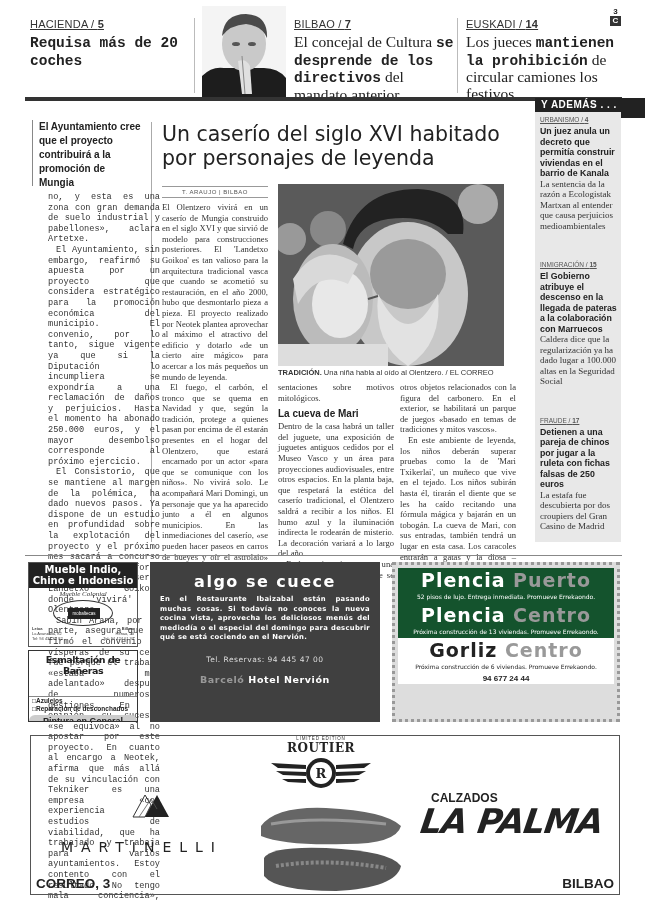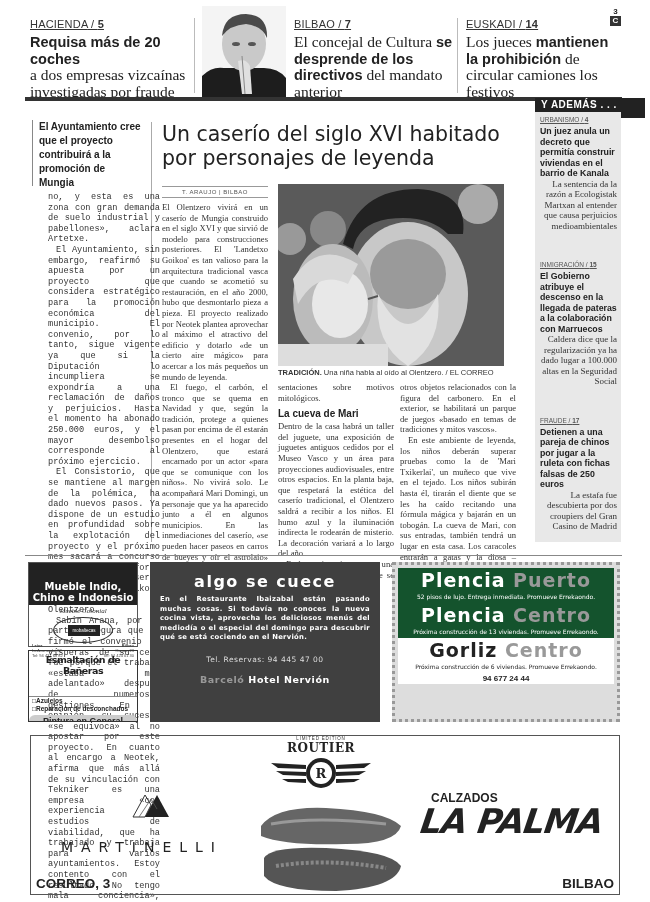--- a/index.html
+++ b/index.html
@@ -4,36 +4,36 @@
 <style>
   * { box-sizing: border-box; margin: 0; padding: 0; }
   html, body { width: 650px; height: 902px; background: #fff; overflow: hidden; }
   body { position: relative; font-family: "DejaVu Serif", serif; color: #222; }
   .abs { position: absolute; }
 
   
   .teaser-sec { font-family: "Liberation Sans", sans-serif; font-size: 11px; color: #333; text-decoration: underline; letter-spacing: 0.2px; }
   .teaser-sec b { font-weight: bold; text-decoration: none; }
   .teaser-head { font-family: "Liberation Serif", serif; font-size: 15.5px; line-height: 16.5px; color: #222; margin-top: 4px; }
-  .teaser-head b { font-family: Liberation Sans, sans-serif; font-weight: bold; font-size: 14.5px; }
+  .teaser-head b { font-family: Liberation Mono, monospace; font-weight: bold; font-size: 14.5px; }
   .vsep { position: absolute; width: 1px; background: #bbb; }
 
   .top-rule { position: absolute; left: 25px; top: 97px; width: 597px; height: 4px; background: #333; }
 
   .page-num { position: absolute; left: 610px; top: 8px; width: 11px; text-align: center; font-family: "Liberation Sans", sans-serif; }
   .page-num .n { font-size: 8px; font-weight: bold; line-height: 8px; display: block; }
   .page-num .c { display: block; background: #333; color: #fff; font-size: 8px; font-weight: bold; line-height: 10px; }
 
   
   .yademas-bar { position: absolute; left: 535px; top: 98px; width: 110px; height: 20px; background: #222; color: #fff; font-family: "Liberation Sans", sans-serif; font-weight: bold; font-size: 10px; line-height: 14px; padding-left: 6px; letter-spacing: 0.5px; }
   .yademas { position: absolute; left: 535px; top: 112px; width: 86px; height: 430px; background: #e8e8e8; padding: 4px 4px 0 5px; }
   .ya-sec { font-family: "Liberation Sans", sans-serif; font-size: 6.5px; color: #555; text-decoration: underline; }
   .ya-sec b { font-weight: bold; }
   .ya-head { font-family: "Liberation Sans", sans-serif; font-weight: bold; font-size: 8.8px; line-height: 10.5px; color: #222; margin-top: 3px; }
-  .ya-body { font-family: "Liberation Serif", serif; font-size: 9px; line-height: 10.5px; color: #333; text-align: right; }
+  .ya-body { font-family: "Liberation Serif", serif; font-size: 9px; line-height: 10.5px; color: #333; }
   .ya-item { margin-bottom: 30px; }
 
   
   .kicker { position: absolute; left: 32px; top: 120px; width: 110px; padding-left: 6px; border-left: 1px solid #888; font-family: "Liberation Sans", sans-serif; font-weight: bold; font-size: 10px; line-height: 14px; color: #222; height: 66px; }
   .headline { position: absolute; left: 162px; top: 122px; width: 370px; font-family: "DejaVu Sans", sans-serif; font-size: 20.5px; line-height: 24px; color: #222; font-weight: normal; }
   .main-vsep { position: absolute; left: 151px; top: 122px; width: 1px; height: 420px; background: #aaa; }
   .byline { position: absolute; left: 162px; top: 186px; width: 106px; text-align: center; font-family: "Liberation Sans", sans-serif; font-size: 6px; color: #555; border-top: 1px solid #999; border-bottom: 1px solid #999; padding: 2px 0; letter-spacing: 0.5px; }
 
   .col { position: absolute; font-family: "Liberation Serif", serif; font-size: 8.6px; line-height: 10.6px; color: #333; text-align: justify; hyphens: auto; }
   .col p { text-indent: 8px; }
@@ -42,21 +42,21 @@
 
   .photo { position: absolute; left: 278px; top: 184px; width: 226px; height: 182px; overflow: hidden; background: #666; }
   .caption { position: absolute; left: 278px; top: 368px; width: 250px; font-family: "Liberation Sans", sans-serif; font-size: 7.5px; color: #333; }
   .caption b { font-weight: bold; }
 
   .mid-rule { position: absolute; left: 25px; top: 555px; width: 597px; height: 1px; background: #888; }
 
   
   .ad { position: absolute; }
   .ad-mueble { left: 28px; top: 562px; width: 110px; height: 85px; border: 1px solid #555; }
-  .ad-mueble .title { background: #222; color: #fff; font-family: "DejaVu Sans", sans-serif; font-weight: bold; font-size: 10px; line-height: 11px; text-align: center; padding: 18px 0 2px; }
+  .ad-mueble .title { background: #222; color: #fff; font-family: "DejaVu Sans", sans-serif; font-weight: bold; font-size: 10px; line-height: 11px; text-align: center; padding: 1px 0 2px; }
   .ad-mueble .script { font-family: Liberation Serif, serif; font-style: italic; font-size: 7px; text-align: center; margin-top: 2px; color: #333; }
   .ad-mueble .oval { width: 60px; height: 26px; border: 1.5px solid #333; border-radius: 50%; margin: 2px auto 0; position: relative; }
   .ad-mueble .oval .box { position: absolute; left: 14px; top: 7px; width: 32px; height: 11px; background: #222; color: #fff; font-family: "Liberation Sans", sans-serif; font-size: 4.5px; text-align: center; line-height: 11px; }
   .ad-mueble .foot { display: flex; justify-content: space-between; font-family: "Liberation Sans", sans-serif; font-size: 4px; color: #444; padding: 0 3px; line-height: 5px; }
   .ad-mueble .foot b { font-weight: bold; }
 
   .ad-repamar { left: 28px; top: 650px; width: 110px; height: 72px; border: 1px solid #333; overflow: hidden; }
   .ad-repamar .t { font-family: "DejaVu Sans", sans-serif; font-weight: bold; font-size: 9.5px; text-align: center; letter-spacing: -0.5px; padding-top: 3px; border-bottom: 1px solid #888; padding-bottom: 20px; }
   .ad-repamar .li { font-family: "Liberation Sans", sans-serif; font-size: 6.5px; font-weight: bold; padding-left: 3px; line-height: 8px; }
   .ad-repamar .pg { background: #ccc; font-family: "Liberation Sans", sans-serif; font-weight: bold; font-size: 9px; text-align: center; line-height: 12px; margin-top: 2px; border-radius: 6px; }
@@ -89,21 +89,21 @@
   .routier .rt { font-family: "DejaVu Serif", serif; font-weight: bold; font-size: 12px; letter-spacing: 0.5px; color: #222; line-height: 14px; }
   .shoes { position: absolute; left: 225px; top: 60px; width: 150px; height: 98px; }
   .calzados { position: absolute; left: 400px; top: 55px; font-family: "Liberation Sans", sans-serif; font-size: 12px; font-weight: bold; color: #222; }
   .lapalma { position: absolute; left: 390px; top: 65px; font-family: "DejaVu Sans", sans-serif; font-size: 34px; font-weight: bold; font-style: italic; color: #222; letter-spacing: -1px; transform: skewX(-8deg); }
 </style>
 </head>
 <body>
 
 <div class="abs" style="left:30px;top:18px;width:160px;">
   <div class="teaser-sec"><span>HACIENDA</span> / <b>5</b></div>
-  <div class="teaser-head"><b>Requisa más de 20 coches</b><br><span>a dos empresas vizcaínas investigadas por fraude</span></div>
+  <div class="teaser-head"><b>Requisa más de 20 coches</b><br></div>
 </div>
 <div class="vsep" style="left:194px;top:18px;height:75px;"></div>
 
 <div class="abs" style="left:202px;top:6px;width:84px;height:91px;overflow:hidden;background:#fff;">
   <svg width="84" height="91" viewBox="0 0 84 91">
     <rect width="84" height="91" fill="#f4f4f4"></rect>
     <path d="M0 91 L0 70 Q10 60 22 62 L62 62 Q76 62 84 72 L84 91 Z" fill="#1d1d1d"></path>
     <ellipse cx="42" cy="38" rx="22" ry="27" fill="#c9c9c9"></ellipse>
     <path d="M20 30 Q22 8 44 8 Q66 9 65 32 Q60 20 44 18 Q28 19 20 30 Z" fill="#4a4a4a"></path>
     <ellipse cx="34" cy="38" rx="4" ry="2" fill="#555"></ellipse>

